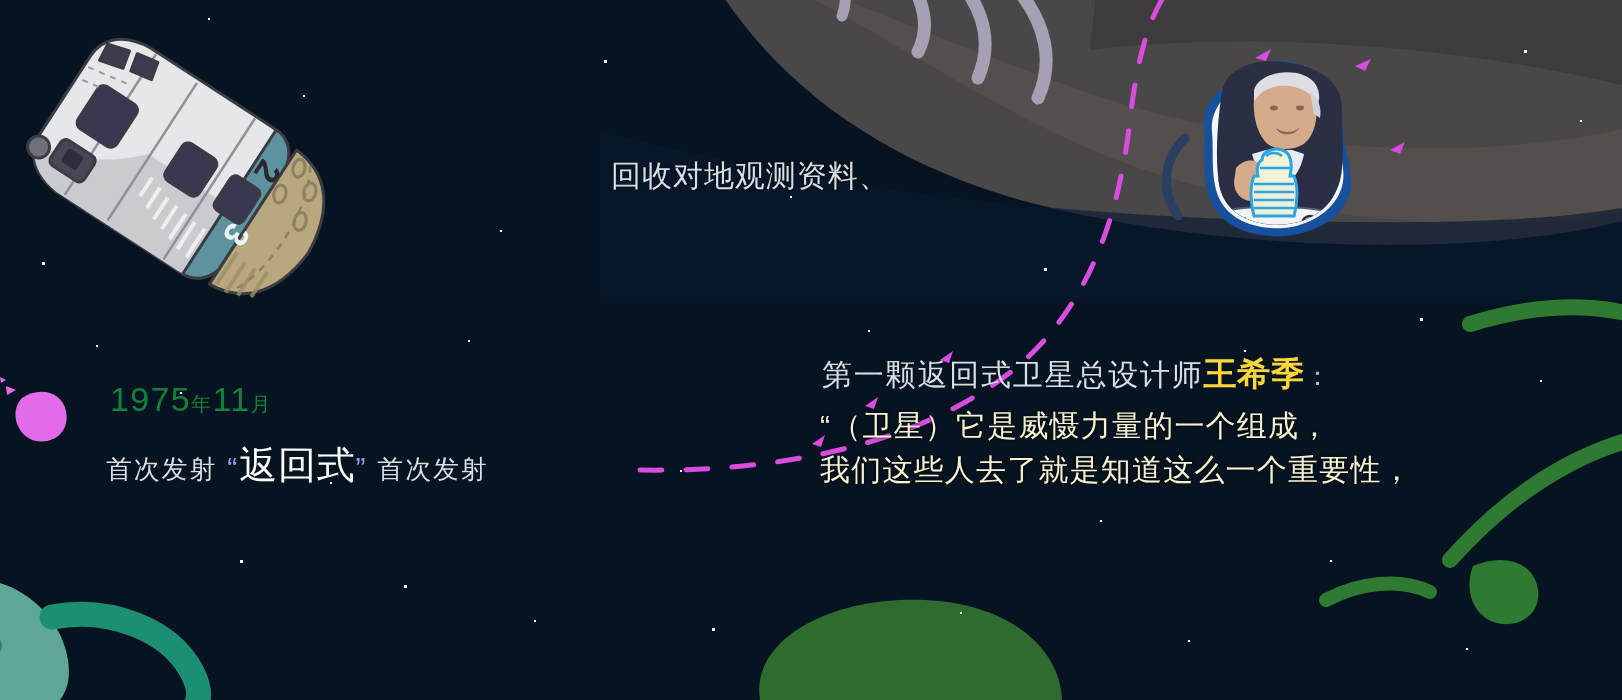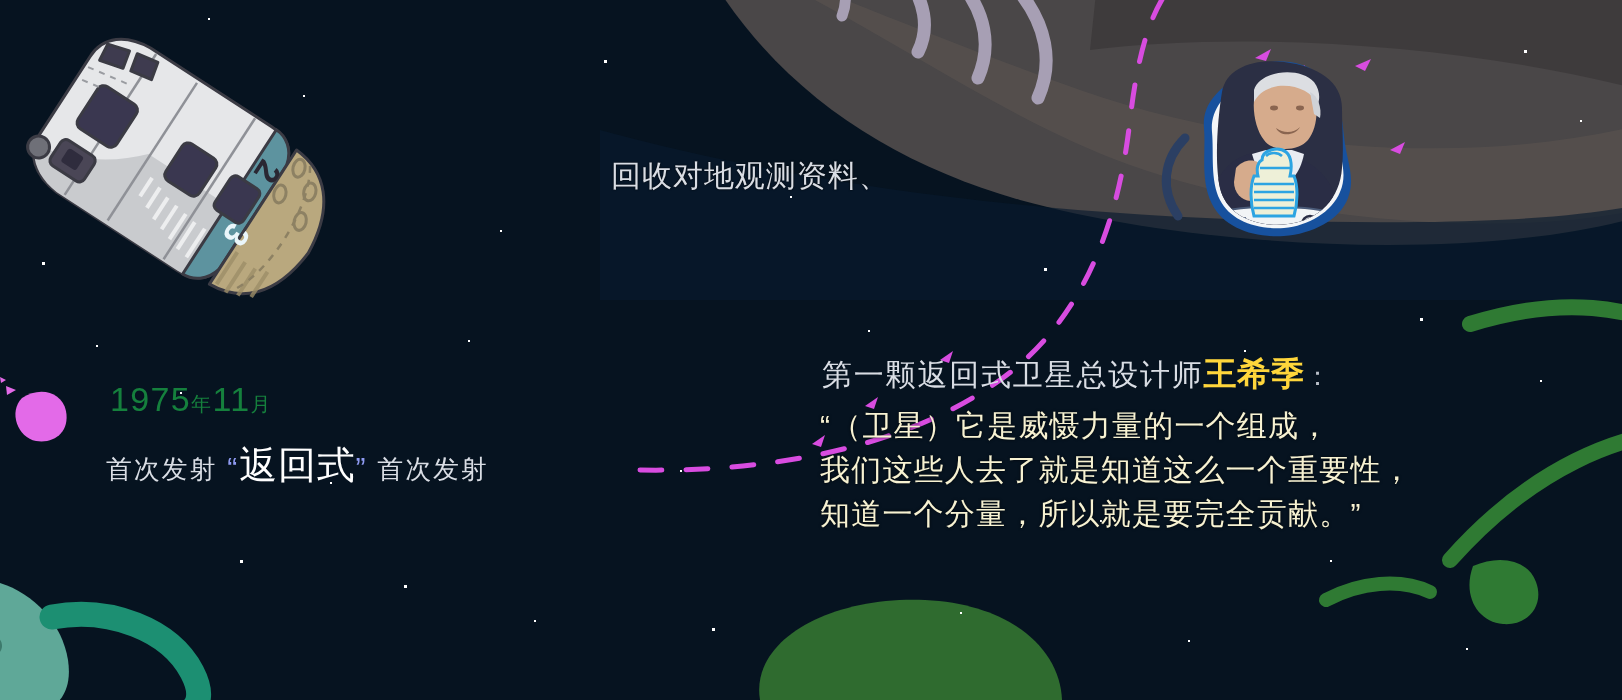--- a/index.html
+++ b/index.html
@@ -300,16 +300,15 @@
     <span class="tail">首次发射</span>
   </div>
 
   <div class="tx" id="designer-line">
     <span>第一颗返回式卫星总设计师</span><span class="name">王希季</span><span class="colon">：</span>
   </div>
 
   <div class="tx" id="quote-block">
     <div class="qline">“（卫星）它是威慑力量的一个组成，</div>
     <div class="qline">我们这些人去了就是知道这么一个重要性，</div>
-    <div class="qline">知道一个分量，所以就是要完全贡献。”</div>
   </div>
 
 </div>
 
 </body></html>

